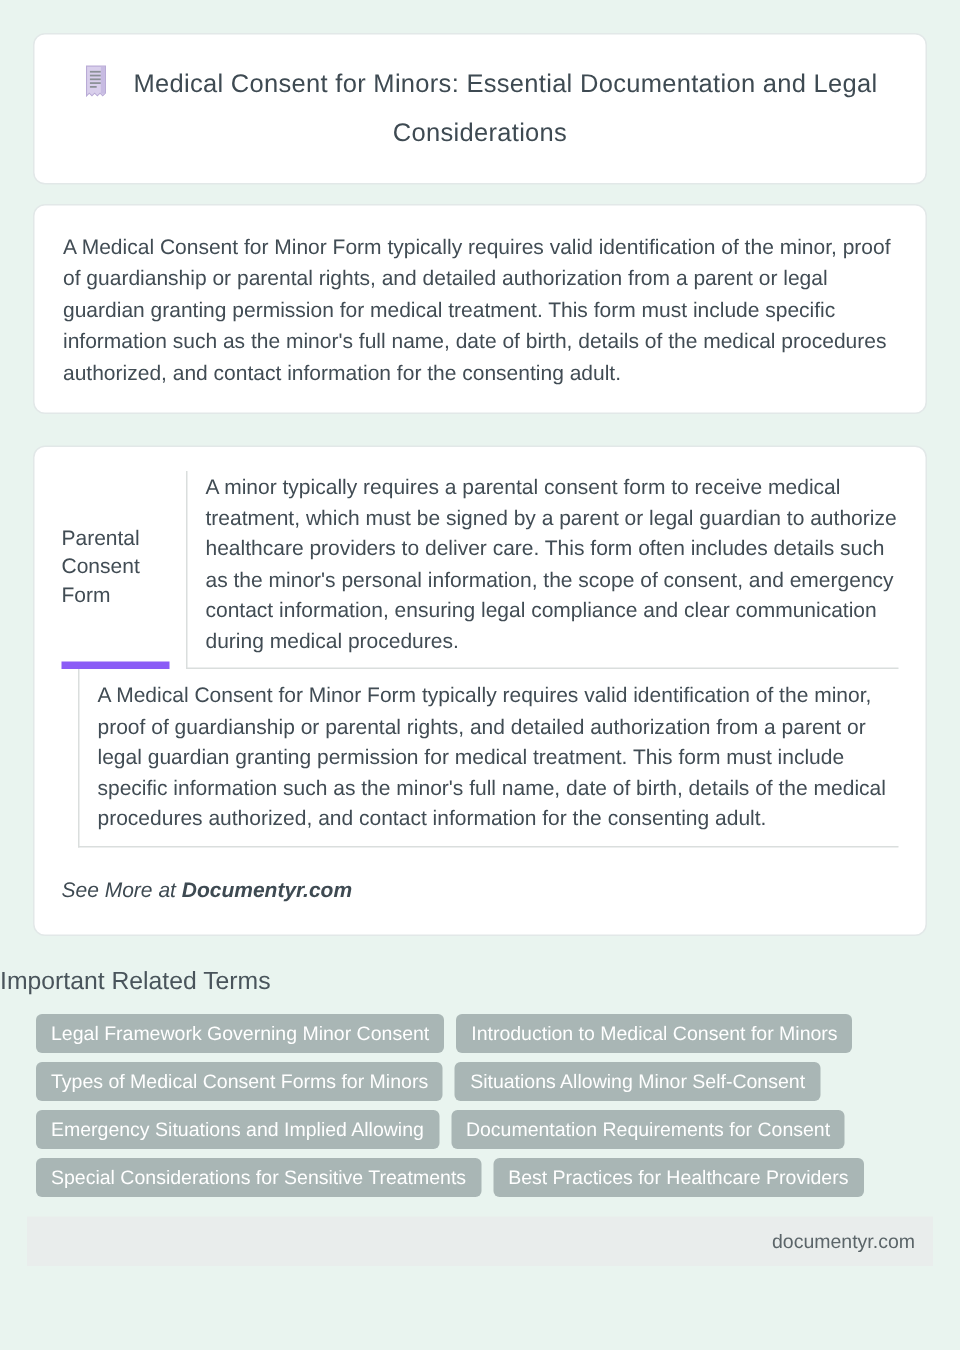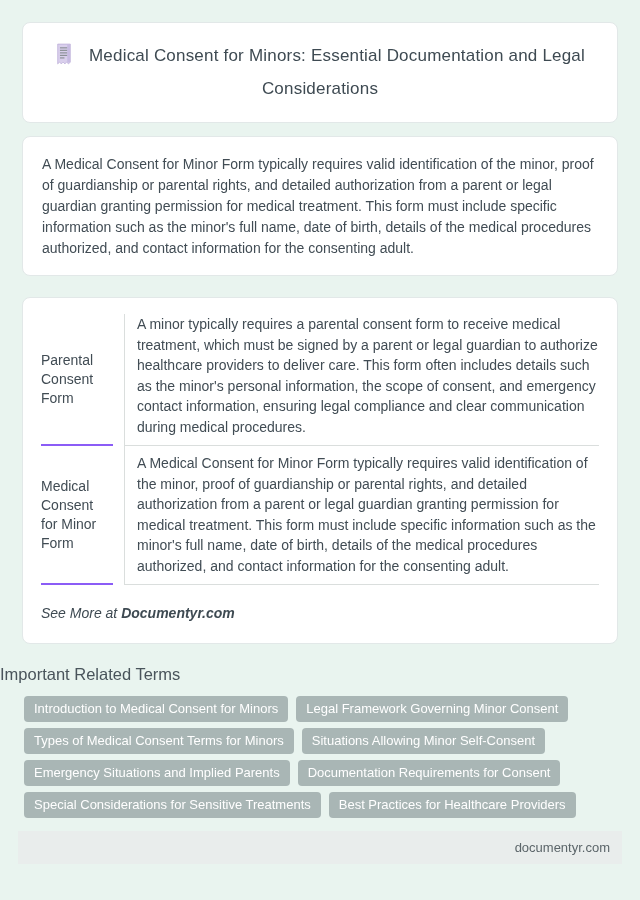--- a/index.html
+++ b/index.html
@@ -52,21 +52,21 @@
   }
   .def-row { display: flex; }
   .def-term {
     width: 72px;
     flex: 0 0 72px;
     display: flex;
     align-items: center;
     font-size: 14px;
     line-height: 19px;
     color: #414c54;
-    border-bottom: 2px solid #8b5cf6;
+    border-bottom: 5px solid #8b5cf6;
   }
   .def-desc {
     flex: 1;
     margin-left: 11px;
     border-left: 1px solid #dadedd;
     border-bottom: 1px solid #dadedd;
     padding: 7px 0 8px 12px;
     font-size: 14px;
     line-height: 20.5px;
     color: #414c54;
@@ -144,37 +144,36 @@
   <p class="summary-text">A Medical Consent for Minor Form typically requires valid identification of the minor, proof of guardianship or parental rights, and detailed authorization from a parent or legal guardian granting permission for medical treatment. This form must include specific information such as the minor's full name, date of birth, details of the medical procedures authorized, and contact information for the consenting adult.</p>
 </div>
 
 <div class="card table-card">
   <div class="def-table">
     <div class="def-row">
       <div class="def-term">Parental Consent Form</div>
       <div class="def-desc">A minor typically requires a parental consent form to receive medical treatment, which must be signed by a parent or legal guardian to authorize healthcare providers to deliver care. This form often includes details such as the minor's personal information, the scope of consent, and emergency contact information, ensuring legal compliance and clear communication during medical procedures.</div>
     </div>
     <div class="def-row">
-      <div class="def-term">Medical Consent for Minor Form</div>
       <div class="def-desc">A Medical Consent for Minor Form typically requires valid identification of the minor, proof of guardianship or parental rights, and detailed authorization from a parent or legal guardian granting permission for medical treatment. This form must include specific information such as the minor's full name, date of birth, details of the medical procedures authorized, and contact information for the consenting adult.</div>
     </div>
   </div>
   <div class="see-more">
     <span>See More at </span><span class="see-more-brand">Documentyr.com</span>
   </div>
 </div>
 
 <h2 class="related-heading">Important Related Terms</h2>
 
 <div class="tags">
+  <span class="tag">Legal Framework Governing Minor Consent</span>
   <span class="tag">Introduction to Medical Consent for Minors</span>
-  <span class="tag">Legal Framework Governing Minor Consent</span>
-  <span class="tag">Types of Medical Consent Terms for Minors</span>
+  <span class="tag">Types of Medical Consent Forms for Minors</span>
   <span class="tag">Situations Allowing Minor Self-Consent</span>
-  <span class="tag">Emergency Situations and Implied Parents</span>
+  <span class="tag">Emergency Situations and Implied Allowing</span>
   <span class="tag">Documentation Requirements for Consent</span>
   <span class="tag">Special Considerations for Sensitive Treatments</span>
   <span class="tag">Best Practices for Healthcare Providers</span>
 </div>
 
 <div class="footer-bar">
   <a class="footer-site" href="#">documentyr.com</a>
 </div>
 
 </body></html>

